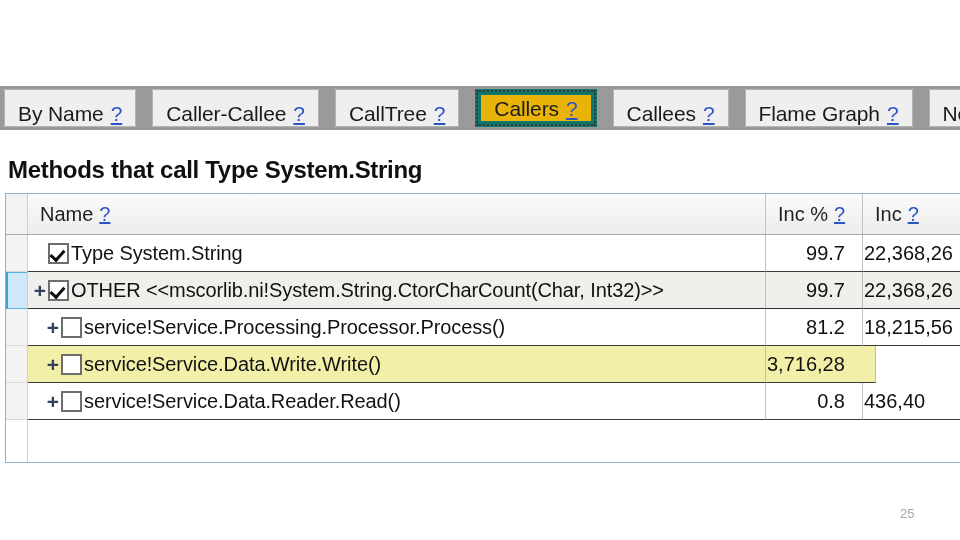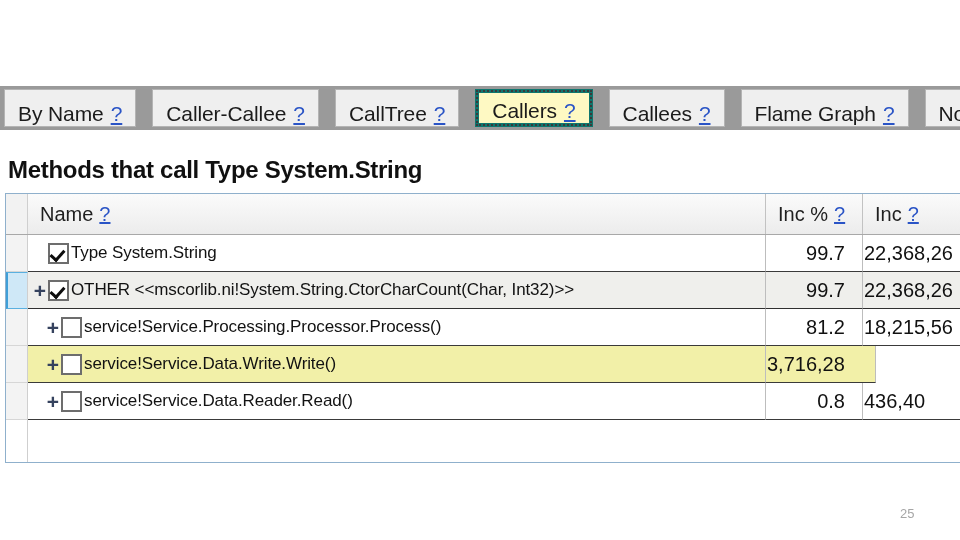--- a/index.html
+++ b/index.html
@@ -56,22 +56,22 @@
     box-sizing: border-box;
   }
   .tab .tab-label { display: inline-block; }
   .tab .qmark {
     color: #2a54c6;
     text-decoration: underline;
     margin-left: 7px;
     font-size: 21px;
   }
   .tab.selected {
-    background: #fef9c3;
-    border: 4px solid #0f766e;
+    background: #eab308;
+    border: 6px solid #0f766e;
     outline: 2px dotted #3a3a3a;
     outline-offset: -3px;
   }
 
   
   .heading {
     position: absolute;
     left: 8px;
     top: 156px;
     font-size: 24px;
@@ -204,21 +204,21 @@
     position: absolute;
     left: 3px;
     top: 2px;
     width: 6px;
     height: 11px;
     border: solid #0d0d0d;
     border-width: 0 3px 3px 0;
     transform: rotate(42deg);
   }
   .name-text {
-    font-size: 17px;
+    font-size: 20px;
     color: #121212;
     letter-spacing: -0.1px;
   }
 
   
   .grid-filler {
     background: #ffffff;
     height: 42px;
     width: 100%;
     display: flex;

